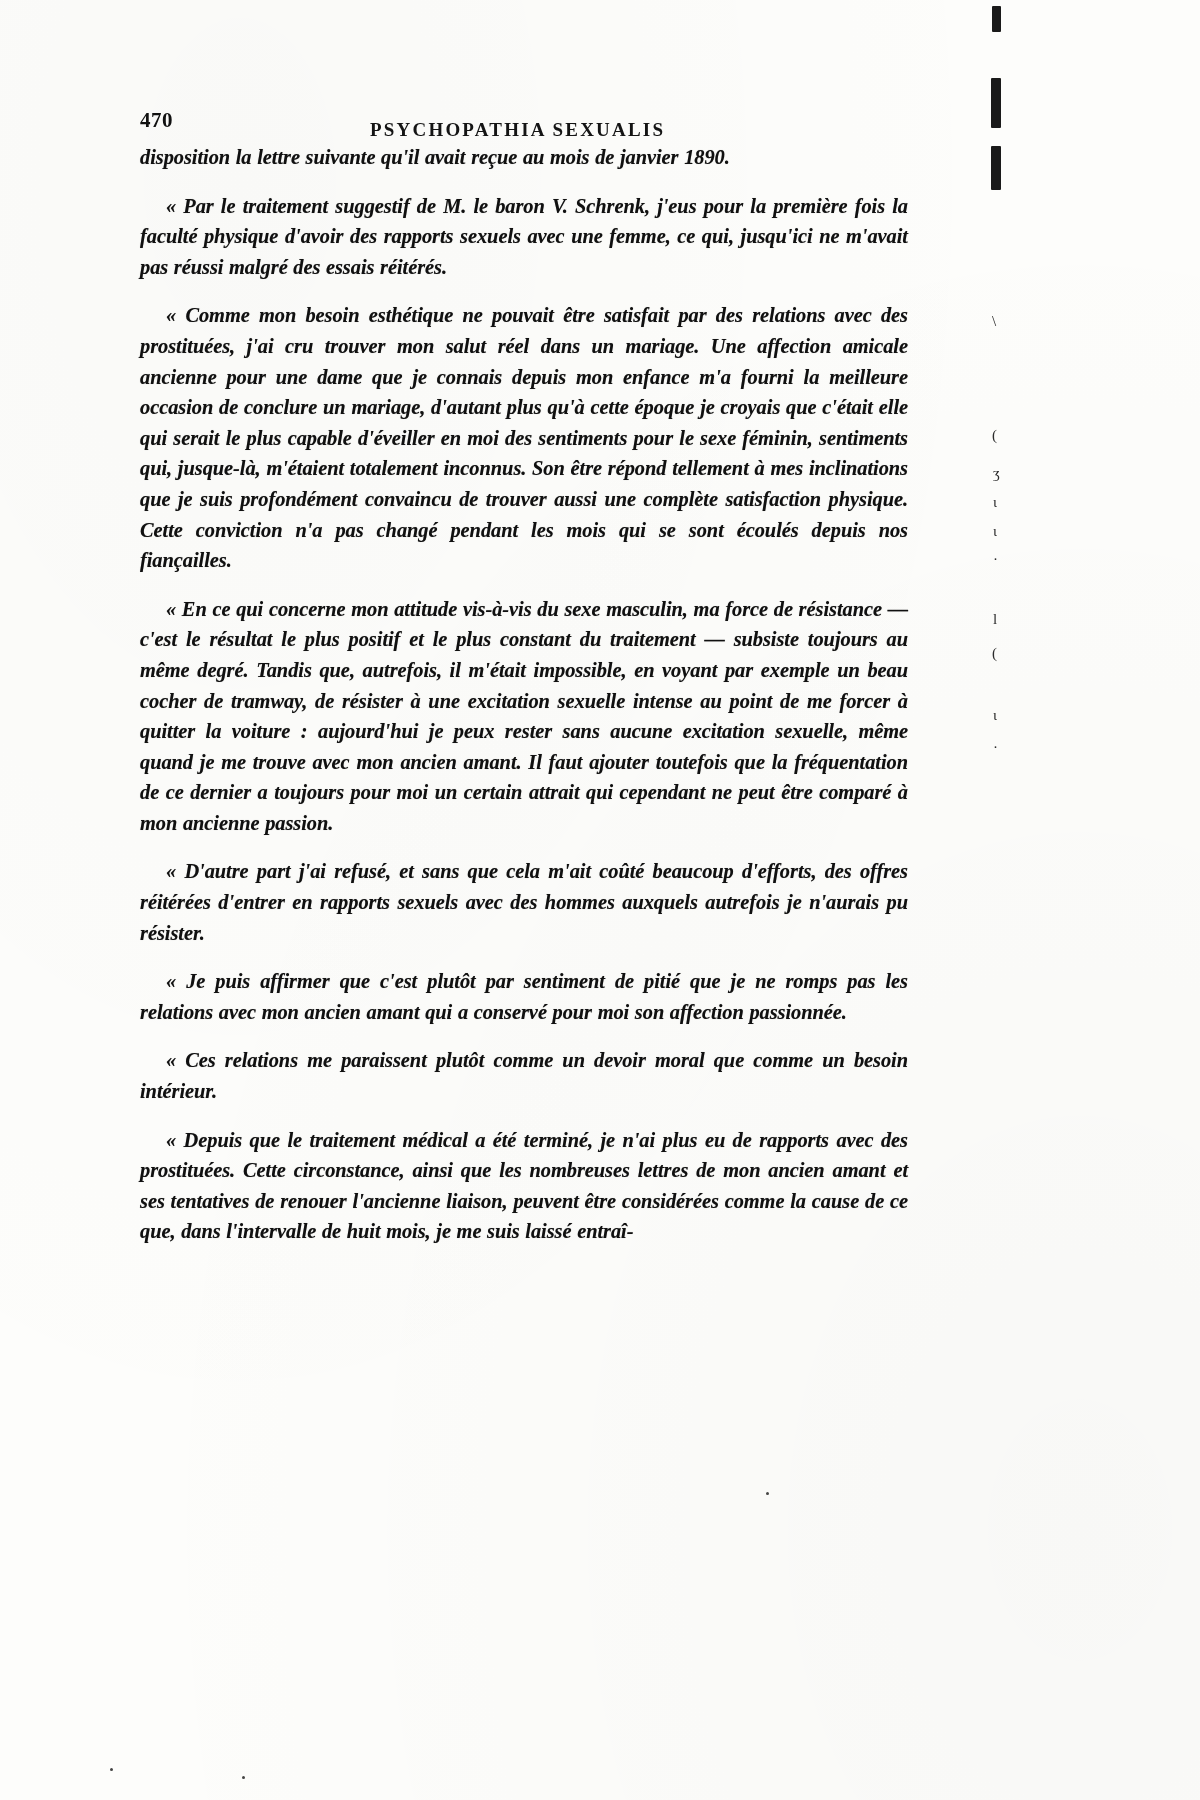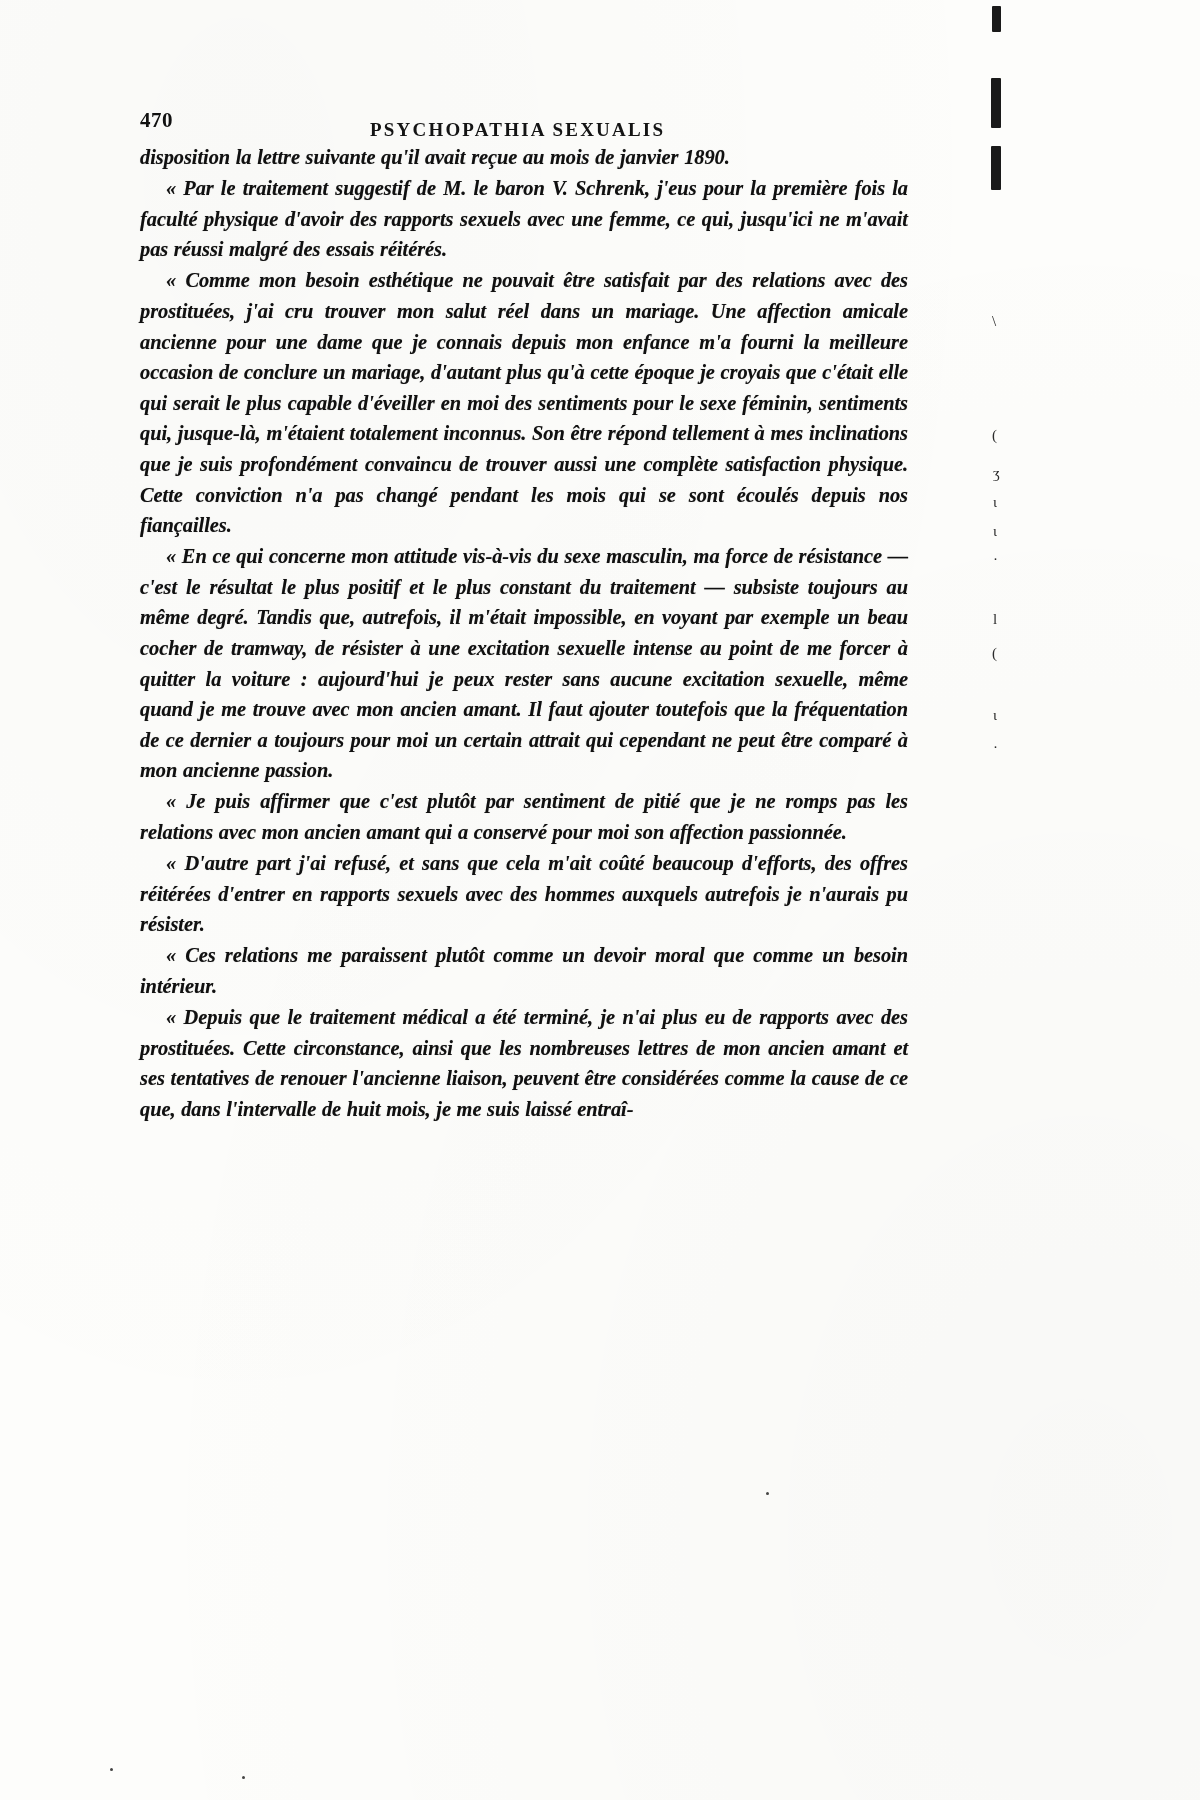--- a/index.html
+++ b/index.html
@@ -73,21 +73,21 @@
     line-height: 30.6px;
     text-align: justify;
     text-justify: inter-word;
     font-weight: bold;
     letter-spacing: -0.05px;
     word-spacing: 0.6px;
     color: #101010;
     text-shadow: 0 0 0.7px rgba(0,0,0,0.42);
     font-style: italic;
   }
-  p.indent { text-indent: 26px; }
+  p.indent { text-indent: 26px; margin-top: 18px; }
   p.noindent { text-indent: 0; }
 
   
   .margin-marks {
     position: absolute;
     left: 0;
     top: 0;
     width: 1200px;
     height: 1800px;
     pointer-events: none;
@@ -122,22 +122,22 @@
   <div class="header">
     <div class="folio">470</div>
     <div class="running-head">PSYCHOPATHIA SEXUALIS</div>
   </div>
 
   <div class="textblock">
     <p class="noindent">disposition la lettre suivante qu'il avait reçue au mois de janvier 1890.</p>
     <p class="indent">« Par le traitement suggestif de M. le baron V. Schrenk, j'eus pour la première fois la faculté physique d'avoir des rapports sexuels avec une femme, ce qui, jusqu'ici ne m'avait pas réussi malgré des essais réitérés.</p>
     <p class="indent">« Comme mon besoin esthétique ne pouvait être satisfait par des relations avec des prostituées, j'ai cru trouver mon salut réel dans un mariage. Une affection amicale ancienne pour une dame que je connais depuis mon enfance m'a fourni la meilleure occasion de conclure un mariage, d'autant plus qu'à cette époque je croyais que c'était elle qui serait le plus capable d'éveiller en moi des sentiments pour le sexe féminin, sentiments qui, jusque-là, m'étaient totalement inconnus. Son être répond tellement à mes inclinations que je suis profondément convaincu de trouver aussi une complète satisfaction physique. Cette conviction n'a pas changé pendant les mois qui se sont écoulés depuis nos fiançailles.</p>
     <p class="indent">« En ce qui concerne mon attitude vis-à-vis du sexe masculin, ma force de résistance — c'est le résultat le plus positif et le plus constant du traitement — subsiste toujours au même degré. Tandis que, autrefois, il m'était impossible, en voyant par exemple un beau cocher de tramway, de résister à une excitation sexuelle intense au point de me forcer à quitter la voiture : aujourd'hui je peux rester sans aucune excitation sexuelle, même quand je me trouve avec mon ancien amant. Il faut ajouter toutefois que la fréquentation de ce dernier a toujours pour moi un certain attrait qui cependant ne peut être comparé à mon ancienne passion.</p>
+    <p class="indent">« D'autre part j'ai refusé, et sans que cela m'ait coûté beaucoup d'efforts, des offres réitérées d'entrer en rapports sexuels avec des hommes auxquels autrefois je n'aurais pu résister.</p>
     <p class="indent">« Je puis affirmer que c'est plutôt par sentiment de pitié que je ne romps pas les relations avec mon ancien amant qui a conservé pour moi son affection passionnée.</p>
-    <p class="indent">« D'autre part j'ai refusé, et sans que cela m'ait coûté beaucoup d'efforts, des offres réitérées d'entrer en rapports sexuels avec des hommes auxquels autrefois je n'aurais pu résister.</p>
     <p class="indent">« Ces relations me paraissent plutôt comme un devoir moral que comme un besoin intérieur.</p>
     <p class="indent">« Depuis que le traitement médical a été terminé, je n'ai plus eu de rapports avec des prostituées. Cette circonstance, ainsi que les nombreuses lettres de mon ancien amant et ses tentatives de renouer l'ancienne liaison, peuvent être considérées comme la cause de ce que, dans l'intervalle de huit mois, je me suis laissé entraî-</p>
   </div>
 
   <div class="margin-marks">
     <div class="bar" style="left:992px; top:6px; width:9px; height:26px;"></div>
     <div class="bar" style="left:991px; top:78px; width:10px; height:50px;"></div>
     <div class="bar" style="left:991px; top:146px; width:10px; height:44px;"></div>
 
     <div class="speck" style="left:992px; top:314px;">\</div>

